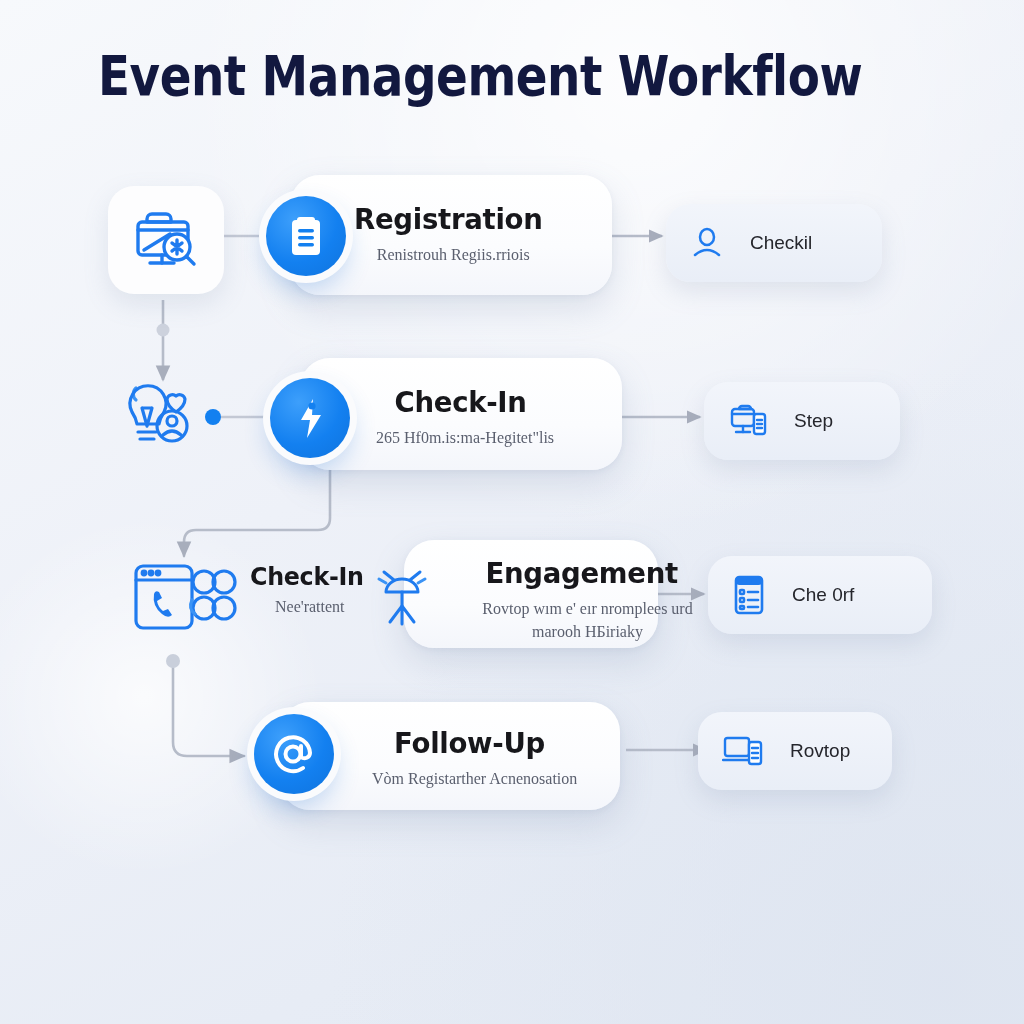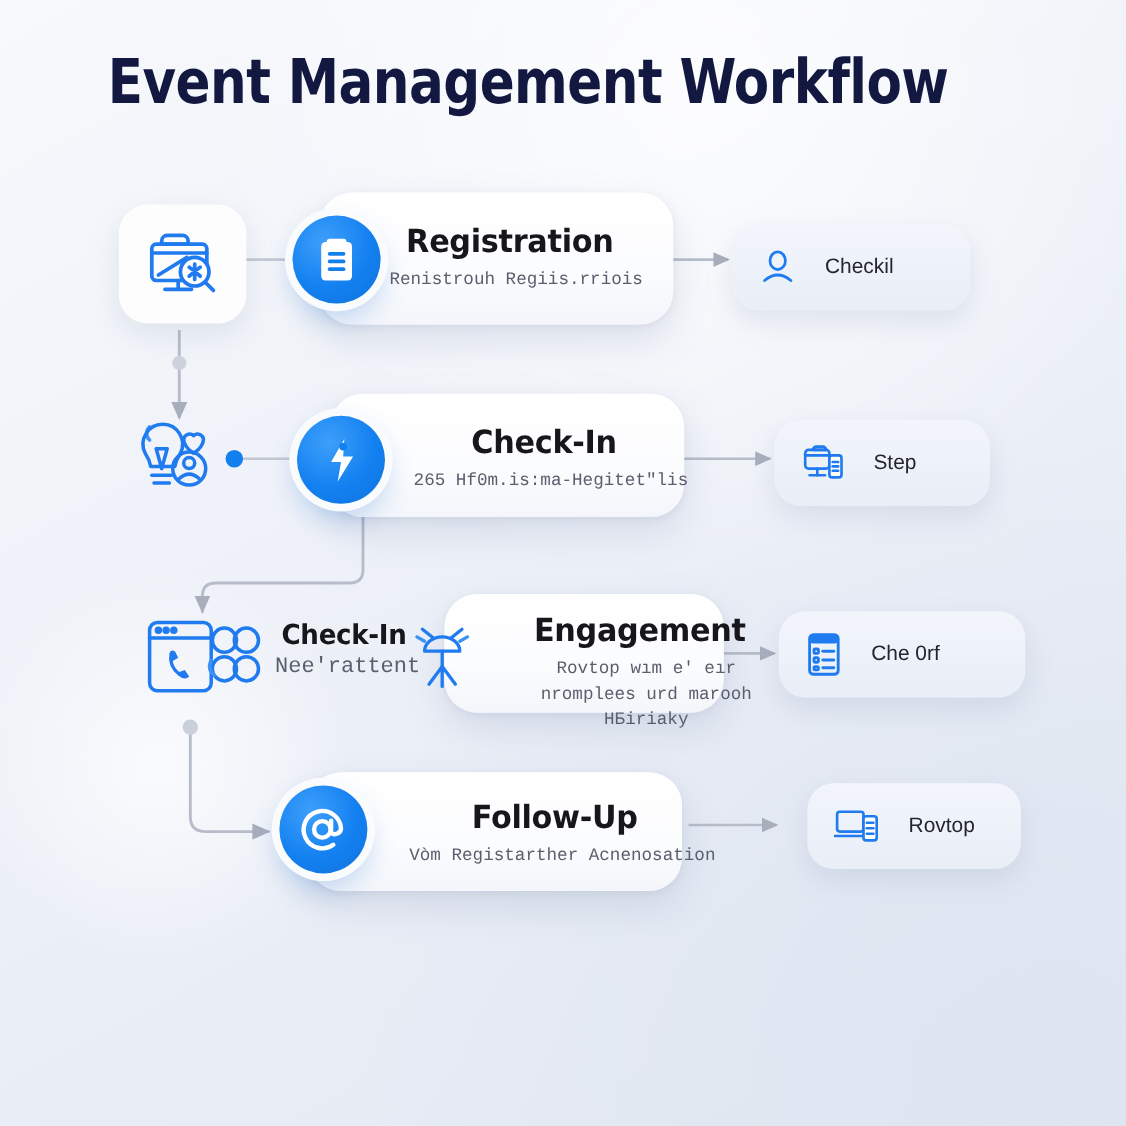--- a/index.html
+++ b/index.html
@@ -85,21 +85,21 @@
     font-family: "DejaVu Sans", sans-serif;
     transform: scaleX(0.95);
     transform-origin: left center;
   }
   .step-sub {
     margin-top: 7px;
     font-size: 16px;
     line-height: 23px;
     color: #5a5f6e;
     white-space: nowrap;
-    font-family: Liberation Mono, monospace;
+    font-family: Liberation Serif, serif;
   }
   .step-sub.wrap { white-space: normal; width: 235px; }
 
   
   .step-badge {
     position: absolute;
     width: 80px;
     height: 80px;
     border-radius: 50%;
     background: radial-gradient(circle at 36% 30%, #3d9ffb 0%, #1380f0 56%, #0f73dd 100%);
@@ -130,21 +130,21 @@
     color: #25262c;
     font-family: Liberation Sans, sans-serif;
     white-space: nowrap;
   }
 
   
   .inline-step {
     position: absolute;
   }
   .inline-step .step-title { font-size: 25px; }
-  .inline-step .step-sub { font-size: 20px; margin-top: 4px; }
+  .inline-step .step-sub { font-size: 16px; margin-top: 4px; }
 </style>
 </head>
 <body>
 
 <div id="stage">
 
   <div class="page-title">Event Management Workflow</div>
 
   <svg id="connectors" viewBox="0 0 1024 1024">
     <defs>
@@ -358,21 +358,21 @@
         <path d="M31 16 v11 a5.5 5.5 0 0 0 9 -4 A17 17 0 1 0 33 38"></path>
       </svg>
     </span>
   </div>
 
   <div class="step-text" style="left:372px; top:726px;">
     <div class="step-title">Follow-Up</div>
     <div class="step-sub">Vòm Registarther Acnenosation</div>
   </div>
 
-  <div class="pill-card" style="left:734px; top:712px; width:194px;">
+  <div class="pill-card" style="left:698px; top:712px; width:194px;">
     <span class="pill-icon">
       <svg width="42" height="36" viewBox="0 0 42 36" fill="none" stroke="#1f7bef" stroke-width="2.4" stroke-linecap="round" stroke-linejoin="round">
         <rect x="3" y="5" width="24" height="18" rx="2.5"></rect>
         <line x1="1" y1="27" x2="29" y2="27"></line>
         <rect x="27" y="9" width="12" height="22" rx="2.5" fill="#ffffff"></rect>
         <line x1="30" y1="15" x2="36" y2="15"></line>
         <line x1="30" y1="20" x2="36" y2="20"></line>
         <line x1="30" y1="25" x2="36" y2="25"></line>
       </svg>
     </span>

